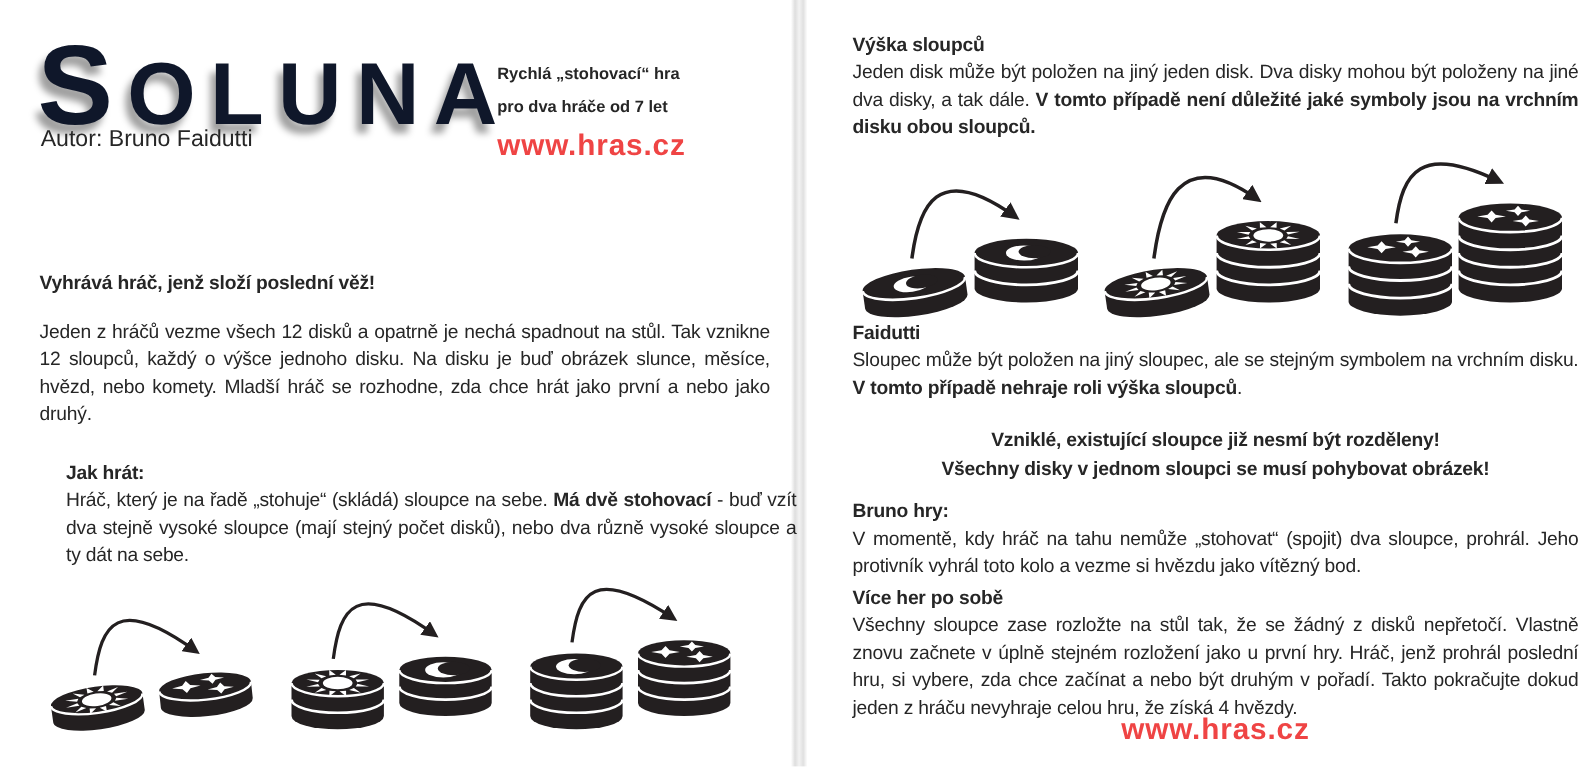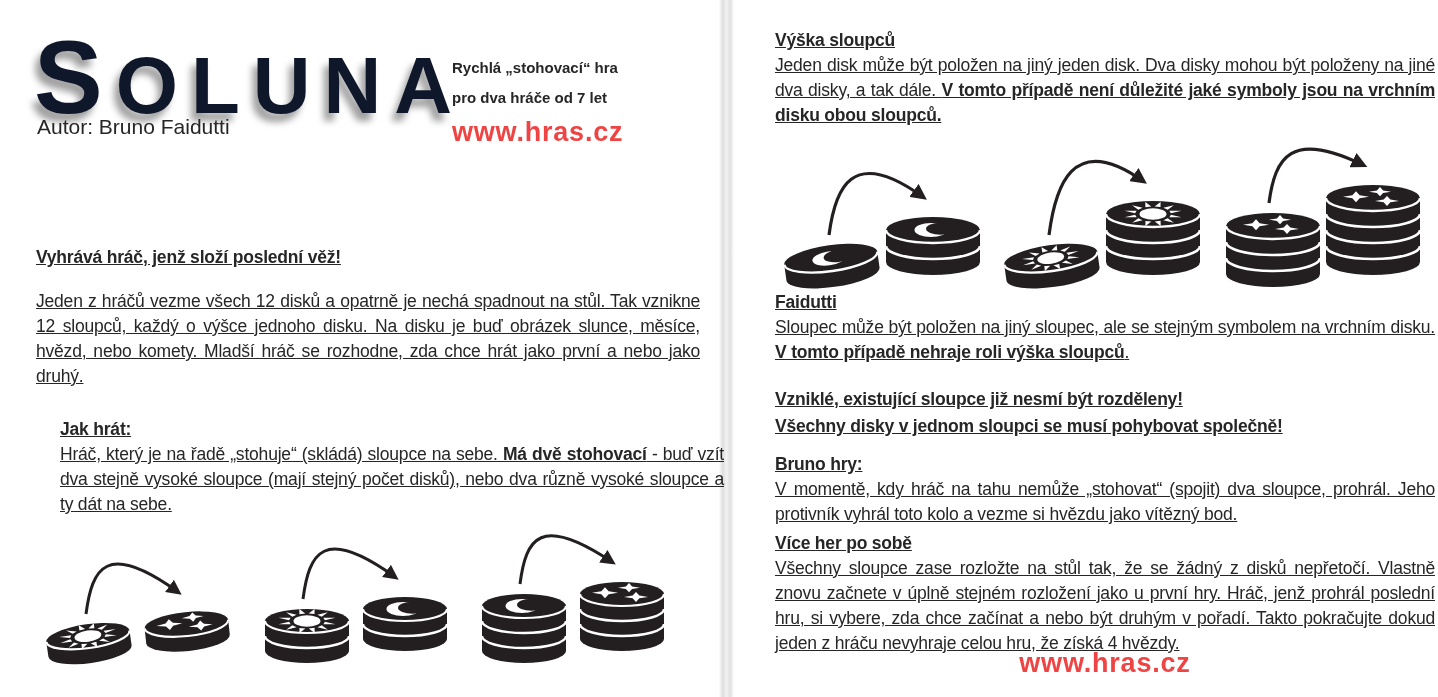--- a/index.html
+++ b/index.html
@@ -7,21 +7,21 @@
           font-family:"Liberation Sans","DejaVu Sans",sans-serif;color:#262626;}
   .page{position:absolute;top:0;height:697px;}
   .page-left{left:0;width:719px;}
   .page-right{left:719px;width:719px;}
   .fold{position:absolute;top:0;left:719px;width:15px;height:697px;
         background:linear-gradient(90deg,rgba(0,0,0,0) 0%,rgba(0,0,0,0.13) 25%,rgba(0,0,0,0.05) 50%,rgba(0,0,0,0.12) 75%,rgba(0,0,0,0) 100%);}
   p{margin:0;font-size:17.5px;line-height:25px;letter-spacing:-0.2px;}
   .h{font-weight:700;}
   .just{text-align:justify;}
   .nowrap{white-space:nowrap;}
-  .sec{position:absolute;text-decoration:underline;}
+  .sec{position:absolute;}
   
   .title{position:absolute;left:34px;top:26px;margin:0;font-weight:700;letter-spacing:13px;
          color:#0f172a;line-height:1;text-shadow:-5px 8px 7px rgba(0,0,0,0.38);white-space:nowrap;}
   .t-first{font-size:103px;}
   .t-rest{font-size:80px;}
   .autor{position:absolute;left:37px;top:115px;font-size:21px;}
   .tagline{position:absolute;left:452px;top:53px;font-size:15px;font-weight:700;line-height:30px;white-space:nowrap;}
   .site{font-weight:700;letter-spacing:0.8px;color:#ef4444;white-space:nowrap;}
   .site-top{position:absolute;left:452px;top:117px;font-size:27px;}
   .site-bottom{position:absolute;left:56px;top:648px;width:660px;text-align:center;font-size:27px;}
@@ -29,21 +29,21 @@
   .ls2{left:36px;top:245px;width:664px;}
   .ls3{left:36px;top:289px;width:664px;}
   .ls4{left:36px;top:417px;width:664px;margin-left:24px;}
   .illos{display:flex;align-items:flex-end;}
   .illos-left{position:absolute;left:38px;top:508px;gap:12px;}
   .illos-right{position:absolute;left:58px;top:124px;gap:8px;}
   
   .rs1{left:56px;top:28px;width:660px;}
   .rs2{left:56px;top:290px;width:660px;}
   .rs3{left:56px;top:386px;width:660px;}
-  .rs3 p{line-height:27px;}
+  .rs3 p{line-height:27px;text-align:center;}
   .rs4{left:56px;top:452px;width:660px;}
   .rs5{left:56px;top:531px;width:660px;}
 </style>
 </head>
 <body>
 
 <div class="canvas">
 
   <section class="page page-left">
     <h1 class="title"><span class="t-first">S</span><span class="t-rest">OLUNA</span></h1>
@@ -258,21 +258,21 @@
         </svg>
       </div>
 
     <div class="sec rs2">
       <p class="h nowrap">Faidutti</p>
       <p class="just"><span>Sloupec může být položen na jiný sloupec, ale se stejným symbolem na vrchním disku. </span><span style="font-weight: 700;">V tomto případě nehraje roli výška sloupců</span><span>.</span></p>
     </div>
 
     <div class="sec rs3">
       <p class="h">Vzniklé, existující sloupce již nesmí být rozděleny!</p>
-      <p class="h">Všechny disky v jednom sloupci se musí pohybovat společně!</p>
+      <p class="h">Všechny disky v jednom sloupci se musí pohybovat obrázek!</p>
     </div>
 
     <div class="sec rs4">
       <p class="h nowrap">Bruno hry:</p>
       <p class="just">V momentě, kdy hráč na tahu nemůže „stohovat“ (spojit) dva sloupce, prohrál. Jeho protivník vyhrál toto kolo a vezme si hvězdu jako vítězný bod.</p>
     </div>
 
     <div class="sec rs5">
       <p class="h nowrap">Více her po sobě</p>
       <p class="just">Všechny sloupce zase rozložte na stůl tak, že se žádný z disků nepřetočí. Vlastně znovu začnete v úplně stejném rozložení jako u první hry. Hráč, jenž prohrál poslední hru, si vybere, zda chce začínat a nebo být druhým v pořadí. Takto pokračujte dokud jeden z hráču nevyhraje celou hru, že získá 4 hvězdy.</p>

